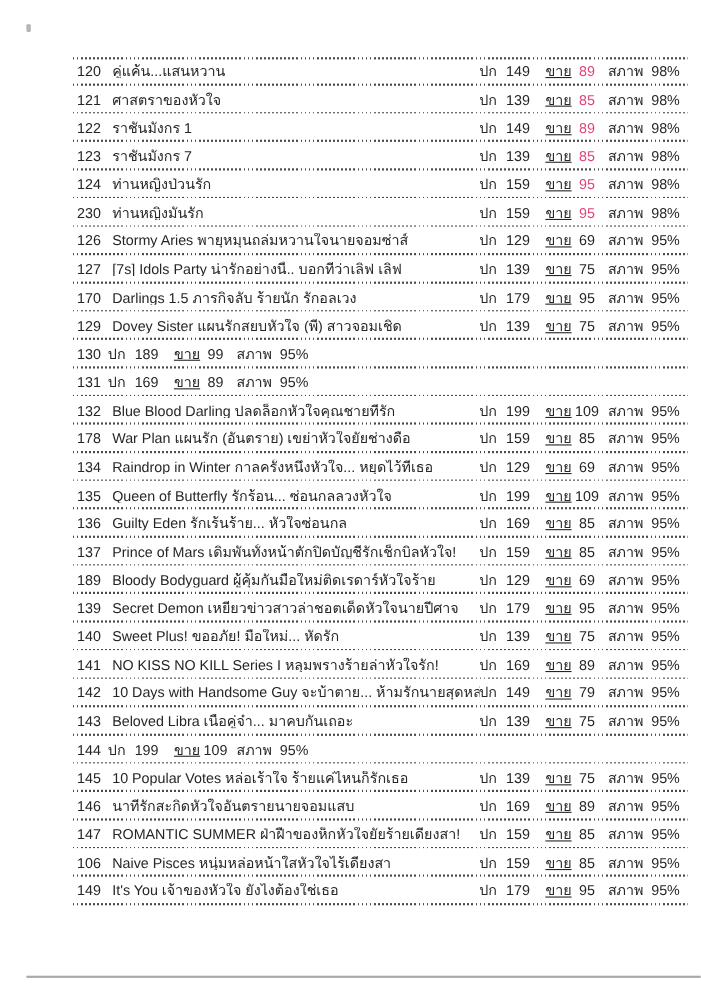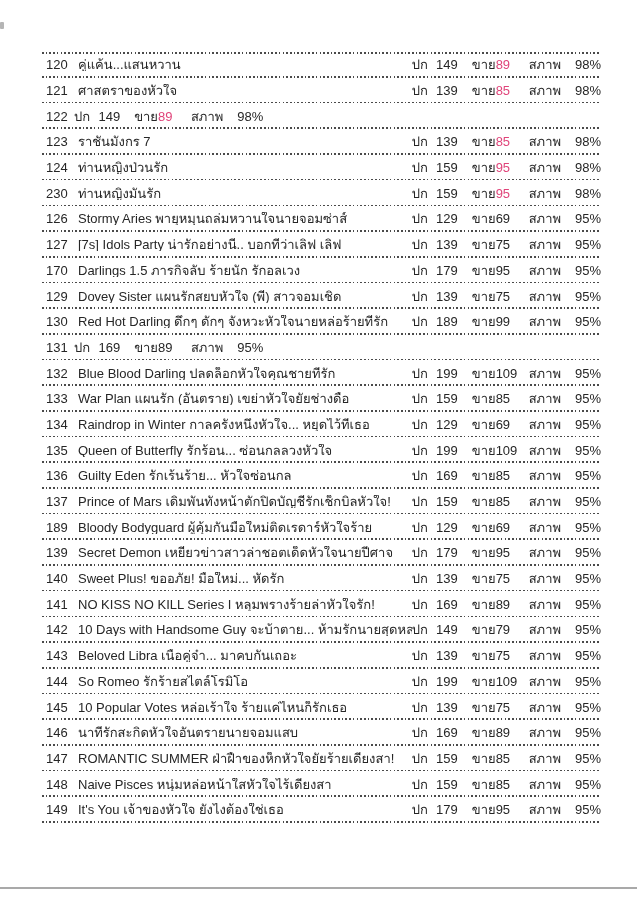--- a/index.html
+++ b/index.html
@@ -4,21 +4,21 @@
 <style>
   html, body { margin:0; padding:0; }
   body {
     width:637px; height:900px;
     background:#ffffff;
     font-family:"Liberation Sans", sans-serif;
     color:#262626;
     position:relative;
     overflow:hidden;
   }
-  .page { position:absolute; inset:0; }
+  .page { position:absolute; inset:0;margin-left:24px; }
 
   .list {
     position:absolute;
     left:42px; top:52px;
     width:559px;
   }
   
   .list::before {
     content:"";
     position:absolute; top:0; left:0; right:0;
@@ -40,25 +40,25 @@
     content:"";
     position:absolute; bottom:0; left:0; right:0;
     height:1.6px;
     background:repeating-linear-gradient(90deg,#4a4a4a 0 1.6px, transparent 1.6px 3.7px);
   }
 
   .c-no    { width:28px; padding-left:4px; flex:none; }
   .c-title { flex:1 1 auto; padding-left:4px; overflow:hidden; }
   .c-lab   { flex:none; }
   .c-cover { flex:none; width:30px; text-align:right; }
-  .c-sell-lab { flex:none; margin-left:14px; }
-  .c-sell  { flex:none; width:28px; text-align:left; }
+  .c-sell-lab { flex:none; margin-left:14px;text-decoration:underline; }
+  .c-sell  { flex:none; width:28px; text-align:center; }
   .c-sell.pink { color:var(--pink); }
   .c-cond-lab { flex:none; margin-left:5px; }
-  .c-cond  { flex:none; width:40px; text-align:right; }
+  .c-cond  { flex:none; width:40px; text-align:center; }
 
   .bottom-edge {
     position:absolute;
     left:0; top:887px;
     width:637px; height:2px;
     background:#a9a9a9;
   }
   .scan-artifact {
     position:absolute;
     left:0; top:22px;
@@ -88,20 +88,21 @@
     <span class="c-title">ศาสตราของหัวใจ</span>
     <span class="c-lab c-cover-lab">ปก</span>
     <span class="c-cover">139</span>
     <span class="c-lab c-sell-lab">ขาย</span>
     <span class="c-sell pink">85</span>
     <span class="c-lab c-cond-lab">สภาพ</span>
     <span class="c-cond">98%</span>
   </div>
       <div class="row">
     <span class="c-no">122</span>
+    <span class="c-title">ราชันมังกร 1</span>
     <span class="c-lab c-cover-lab">ปก</span>
     <span class="c-cover">149</span>
     <span class="c-lab c-sell-lab">ขาย</span>
     <span class="c-sell pink">89</span>
     <span class="c-lab c-cond-lab">สภาพ</span>
     <span class="c-cond">98%</span>
   </div>
       <div class="row">
     <span class="c-no">123</span>
     <span class="c-title">ราชันมังกร 7</span>
@@ -167,21 +168,20 @@
     <span class="c-title">Dovey Sister แผนรักสยบหัวใจ (พี่) สาวจอมเชิด</span>
     <span class="c-lab c-cover-lab">ปก</span>
     <span class="c-cover">139</span>
     <span class="c-lab c-sell-lab">ขาย</span>
     <span class="c-sell">75</span>
     <span class="c-lab c-cond-lab">สภาพ</span>
     <span class="c-cond">95%</span>
   </div>
       <div class="row">
     <span class="c-no">130</span>
-    <span class="c-title">Red Hot Darling ดึกๆ ดักๆ จังหวะหัวใจนายหล่อร้ายที่รัก</span>
     <span class="c-lab c-cover-lab">ปก</span>
     <span class="c-cover">189</span>
     <span class="c-lab c-sell-lab">ขาย</span>
     <span class="c-sell">99</span>
     <span class="c-lab c-cond-lab">สภาพ</span>
     <span class="c-cond">95%</span>
   </div>
       <div class="row">
     <span class="c-no">131</span>
     <span class="c-lab c-cover-lab">ปก</span>
@@ -195,21 +195,21 @@
     <span class="c-no">132</span>
     <span class="c-title">Blue Blood Darling ปลดล็อกหัวใจคุณชายที่รัก</span>
     <span class="c-lab c-cover-lab">ปก</span>
     <span class="c-cover">199</span>
     <span class="c-lab c-sell-lab">ขาย</span>
     <span class="c-sell">109</span>
     <span class="c-lab c-cond-lab">สภาพ</span>
     <span class="c-cond">95%</span>
   </div>
       <div class="row">
-    <span class="c-no">133</span>
+    <span class="c-no">178</span>
     <span class="c-title">War Plan แผนรัก (อันตราย) เขย่าหัวใจยัยช่างดื้อ</span>
     <span class="c-lab c-cover-lab">ปก</span>
     <span class="c-cover">159</span>
     <span class="c-lab c-sell-lab">ขาย</span>
     <span class="c-sell">85</span>
     <span class="c-lab c-cond-lab">สภาพ</span>
     <span class="c-cond">95%</span>
   </div>
       <div class="row">
     <span class="c-no">134</span>
@@ -306,21 +306,20 @@
     <span class="c-title">Beloved Libra เนื้อคู่จ๋า... มาคบกันเถอะ</span>
     <span class="c-lab c-cover-lab">ปก</span>
     <span class="c-cover">139</span>
     <span class="c-lab c-sell-lab">ขาย</span>
     <span class="c-sell">75</span>
     <span class="c-lab c-cond-lab">สภาพ</span>
     <span class="c-cond">95%</span>
   </div>
       <div class="row">
     <span class="c-no">144</span>
-    <span class="c-title">So Romeo รักร้ายสไตล์โรมิโอ</span>
     <span class="c-lab c-cover-lab">ปก</span>
     <span class="c-cover">199</span>
     <span class="c-lab c-sell-lab">ขาย</span>
     <span class="c-sell">109</span>
     <span class="c-lab c-cond-lab">สภาพ</span>
     <span class="c-cond">95%</span>
   </div>
       <div class="row">
     <span class="c-no">145</span>
     <span class="c-title">10 Popular Votes หล่อเร้าใจ ร้ายแค่ไหนก็รักเธอ</span>
@@ -345,21 +344,21 @@
     <span class="c-no">147</span>
     <span class="c-title">ROMANTIC SUMMER ฝ่าฝืาของห็กหัวใจยัยร้ายเดียงสา!</span>
     <span class="c-lab c-cover-lab">ปก</span>
     <span class="c-cover">159</span>
     <span class="c-lab c-sell-lab">ขาย</span>
     <span class="c-sell">85</span>
     <span class="c-lab c-cond-lab">สภาพ</span>
     <span class="c-cond">95%</span>
   </div>
       <div class="row">
-    <span class="c-no">148</span>
+    <span class="c-no">106</span>
     <span class="c-title">Naive Pisces หนุ่มหล่อหน้าใสหัวใจไร้เดียงสา</span>
     <span class="c-lab c-cover-lab">ปก</span>
     <span class="c-cover">159</span>
     <span class="c-lab c-sell-lab">ขาย</span>
     <span class="c-sell">85</span>
     <span class="c-lab c-cond-lab">สภาพ</span>
     <span class="c-cond">95%</span>
   </div>
       <div class="row">
     <span class="c-no">149</span>

